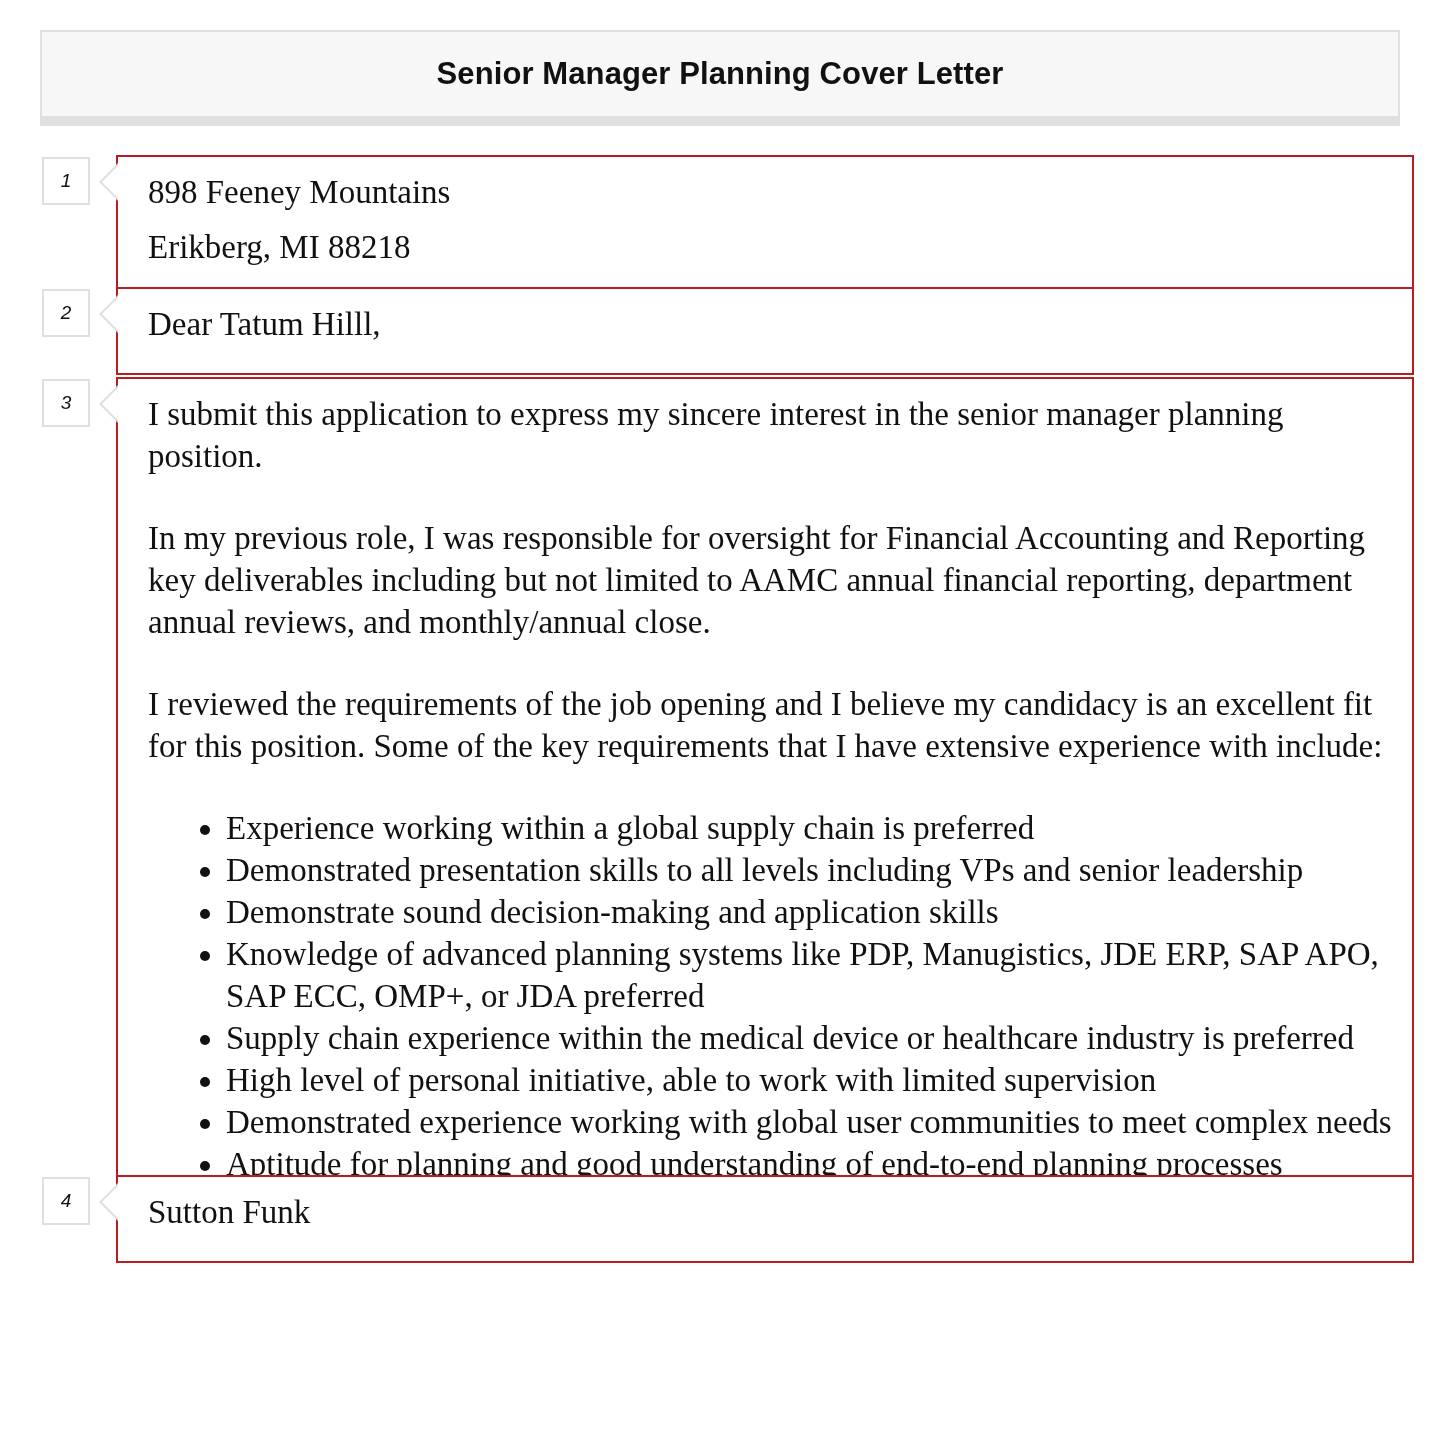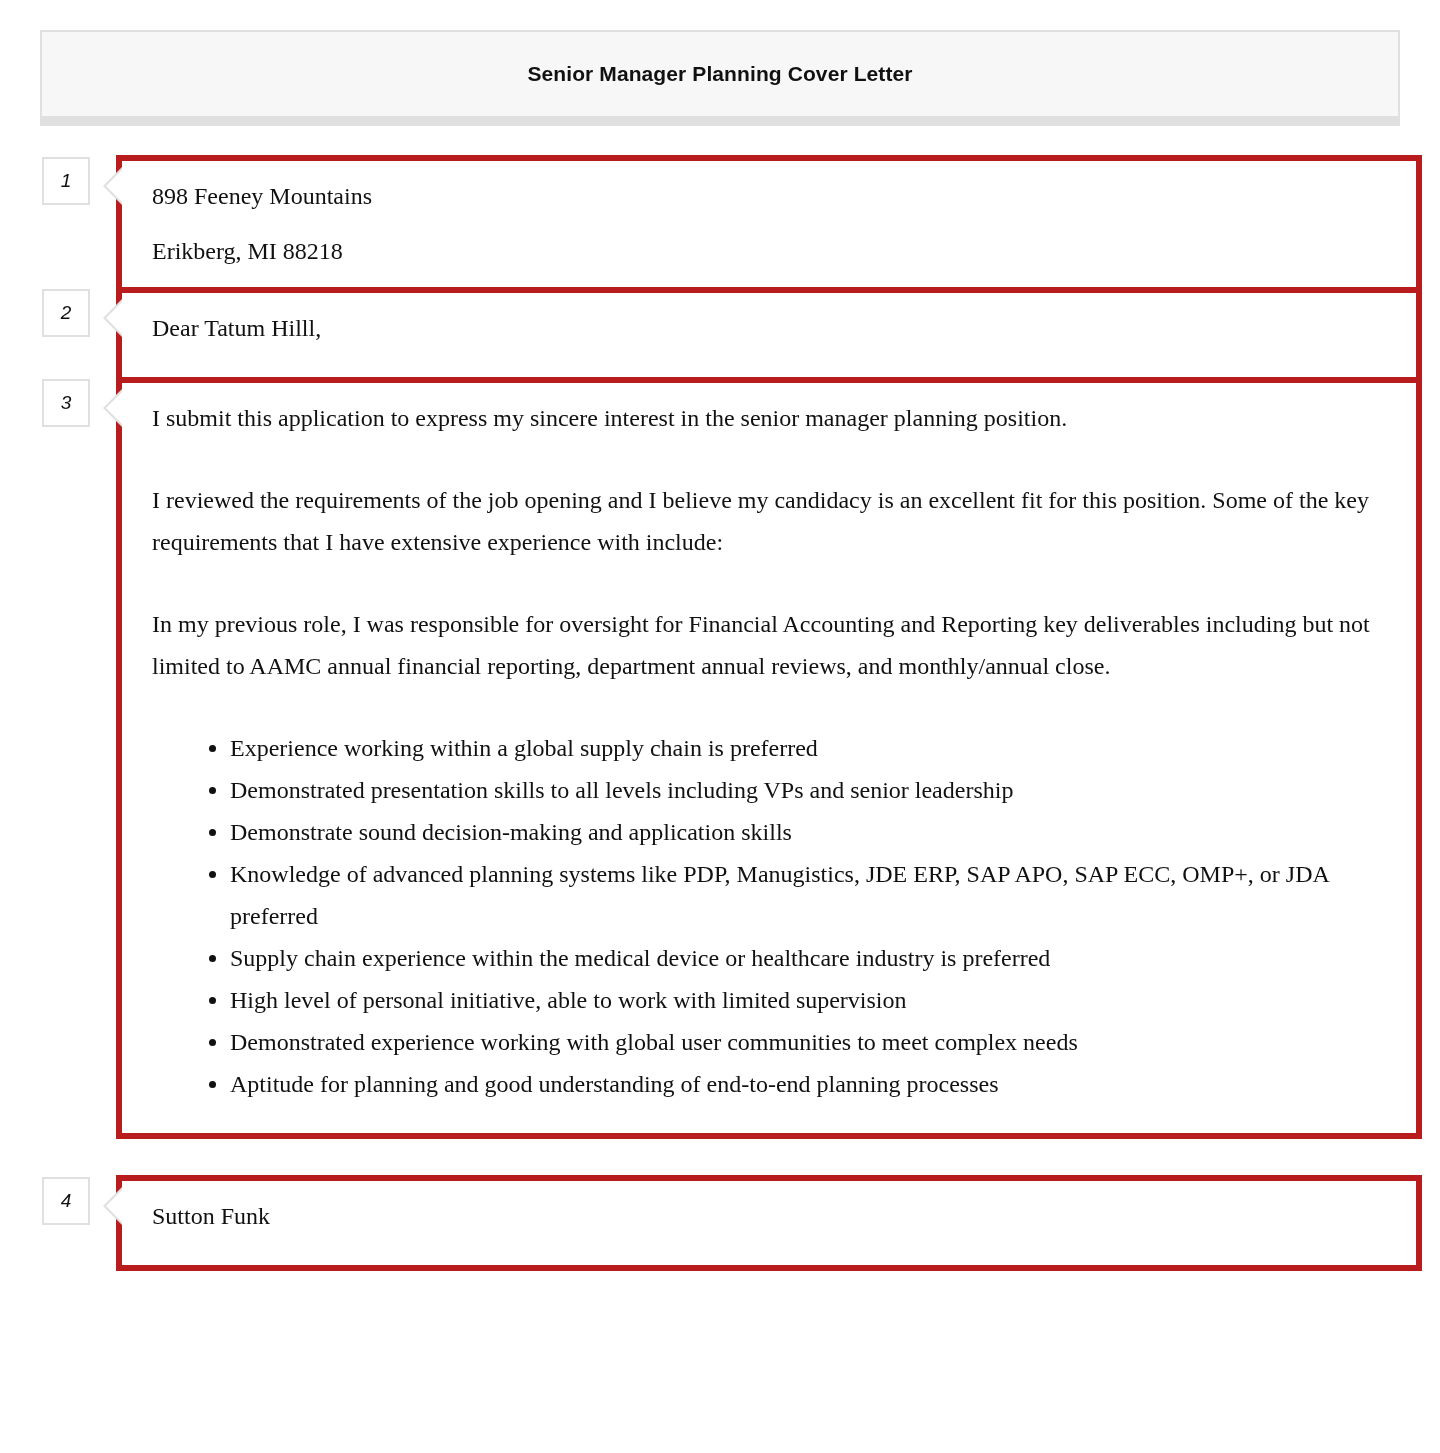--- a/index.html
+++ b/index.html
@@ -20,21 +20,21 @@
       border: 2px solid #e0e0e0;
       border-bottom: 10px solid #e0e0e0;
       display: flex;
       align-items: center;
       justify-content: center;
     }
     .header h1 {
       margin: 0;
       font-family: "Liberation Sans", sans-serif;
       font-weight: bold;
-      font-size: 21px;
+      font-size: 31px;
       color: #111111;
       letter-spacing: 0.1px;
     }
     .section {
       position: absolute;
       left: 0;
       width: 1440px;
     }
     .num-box {
       position: absolute;
@@ -50,24 +50,24 @@
       font-family: "Liberation Sans", sans-serif;
       font-style: italic;
       font-size: 19px;
       color: #111111;
     }
     .content-box {
       position: absolute;
       left: 116px;
       top: -2px;
       width: 1248px;
-      border: 6px solid #b91c1c;
+      border: 2px solid #b91c1c;
       background: #ffffff;
       padding: 14px 16px 28px 30px;
-      font-size: 24px;
+      font-size: 33px;
       line-height: 42px;
     }
     
     .content-box::before {
       content: "";
       position: absolute;
       left: -19px;
       top: 6px;
       width: 0; height: 0;
       border-top: 19px solid transparent;
@@ -113,22 +113,22 @@
   <div class="num-box">2</div>
   <div class="content-box">
     <p class="bold">Dear Tatum Hilll,</p>
   </div>
 </div>
 
 <div class="section" style="top:379px;">
   <div class="num-box">3</div>
   <div class="content-box">
     <p>I submit this application to express my sincere interest in the senior manager planning position.</p>
+    <p>In my previous role, I was responsible for oversight for Financial Accounting and Reporting key deliverables including but not limited to AAMC annual financial reporting, department annual reviews, and monthly/annual close.</p>
     <p>I reviewed the requirements of the job opening and I believe my candidacy is an excellent fit for this position. Some of the key requirements that I have extensive experience with include:</p>
-    <p>In my previous role, I was responsible for oversight for Financial Accounting and Reporting key deliverables including but not limited to AAMC annual financial reporting, department annual reviews, and monthly/annual close.</p>
     <ul class="req-list">
       <li>Experience working within a global supply chain is preferred</li>
       <li>Demonstrated presentation skills to all levels including VPs and senior leadership</li>
       <li>Demonstrate sound decision-making and application skills</li>
       <li>Knowledge of advanced planning systems like PDP, Manugistics, JDE ERP, SAP APO, SAP ECC, OMP+, or JDA preferred</li>
       <li>Supply chain experience within the medical device or healthcare industry is preferred</li>
       <li>High level of personal initiative, able to work with limited supervision</li>
       <li>Demonstrated experience working with global user communities to meet complex needs</li>
       <li>Aptitude for planning and good understanding of end-to-end planning processes</li>
     </ul>

